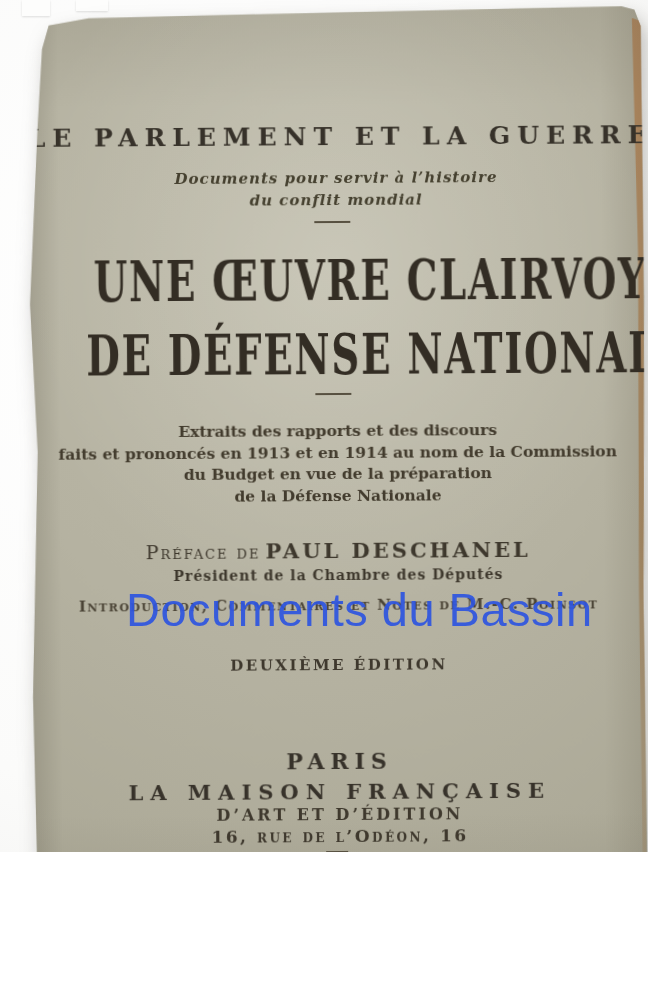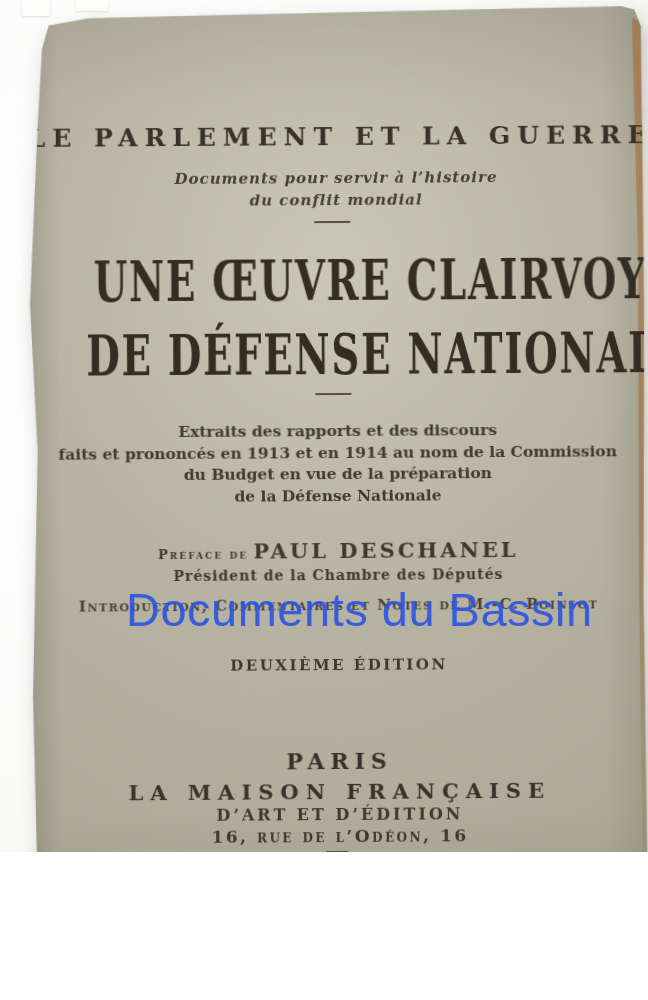--- a/index.html
+++ b/index.html
@@ -48,21 +48,21 @@
   .sub1{top:161px;} .sub2{top:183px;}
   .rule{position:absolute;left:50%;height:2px;background:#575040;}
   .rule1{top:213px;width:36px;margin-left:-22px;}
   .rule2{top:385px;width:36px;margin-left:-22px;}
   .main-title{font-weight:bold;color:#332d24;}
   .main-title .tt{display:inline-block;font-size:46px;letter-spacing:2px;transform:scale(.84,1.2);transform-origin:center top;}
   .title1{top:240px;} .title2{top:314px;}
   .desc{top:412px;font-size:15.5px;font-weight:bold;line-height:21.5px;color:#423b2d;}
   .desc div{white-space:nowrap;}
   .preface{top:530px;}
-  .preface .sc{font-variant:small-caps;font-size:13px;font-weight:bold;letter-spacing:2px;margin-top:44px;}
+  .preface .sc{font-variant:small-caps;font-size:19px;font-weight:normal;letter-spacing:2px;margin-top:44px;}
   .preface .name{font-size:21px;font-weight:bold;letter-spacing:3px;}
   .role{top:559px;font-size:14px;font-weight:bold;letter-spacing:1px;}
   .intro{top:588px;font-variant:small-caps;font-weight:bold;font-size:15px;letter-spacing:1.5px;color:#4a4335;}
   .edition{top:648px;font-size:15px;font-weight:bold;letter-spacing:2.5px;}
   .paris{top:740px;font-size:22px;font-weight:bold;letter-spacing:6px;color:#37322a;}
   .maison{top:771px;font-size:21px;font-weight:bold;letter-spacing:7px;color:#37322a;}
   .dart{top:797px;font-size:16px;font-weight:bold;letter-spacing:3px;}
   .addr{top:818px;font-variant:small-caps;font-size:17px;font-weight:bold;letter-spacing:2.5px;}
   .dash{top:843px;width:22px;margin-left:-14px;}
   .year{top:853px;font-size:22px;font-weight:bold;letter-spacing:2px;}

